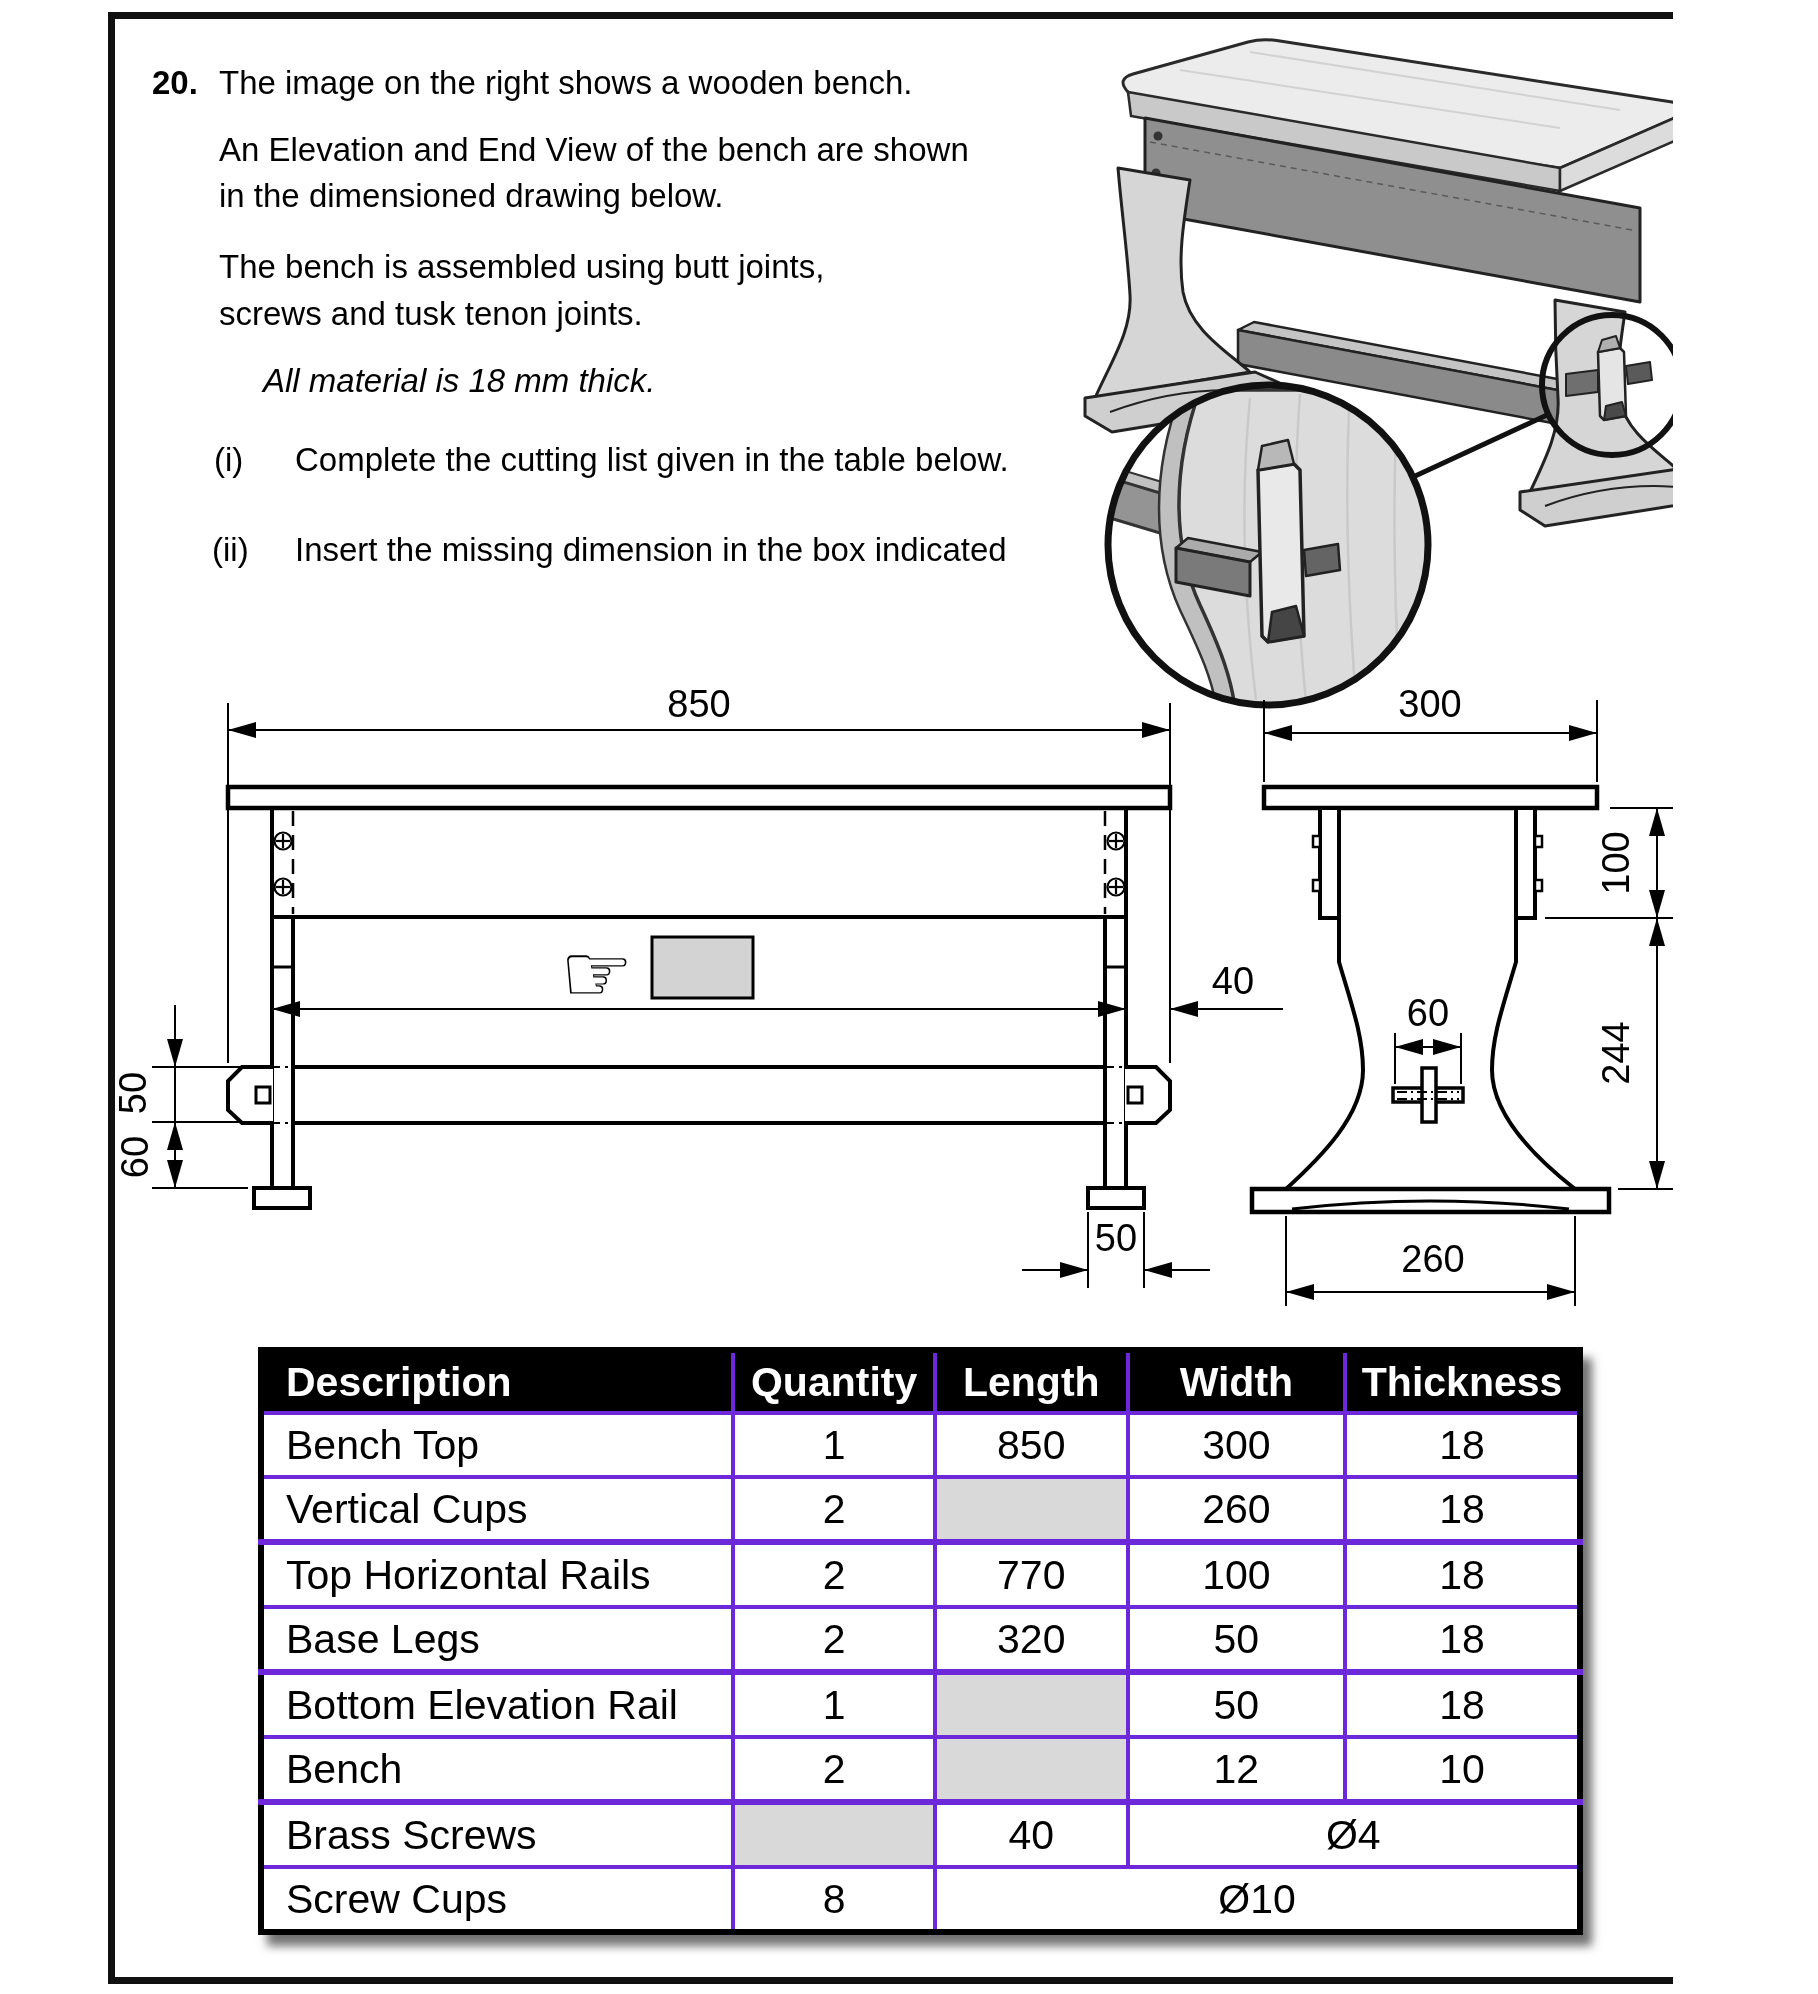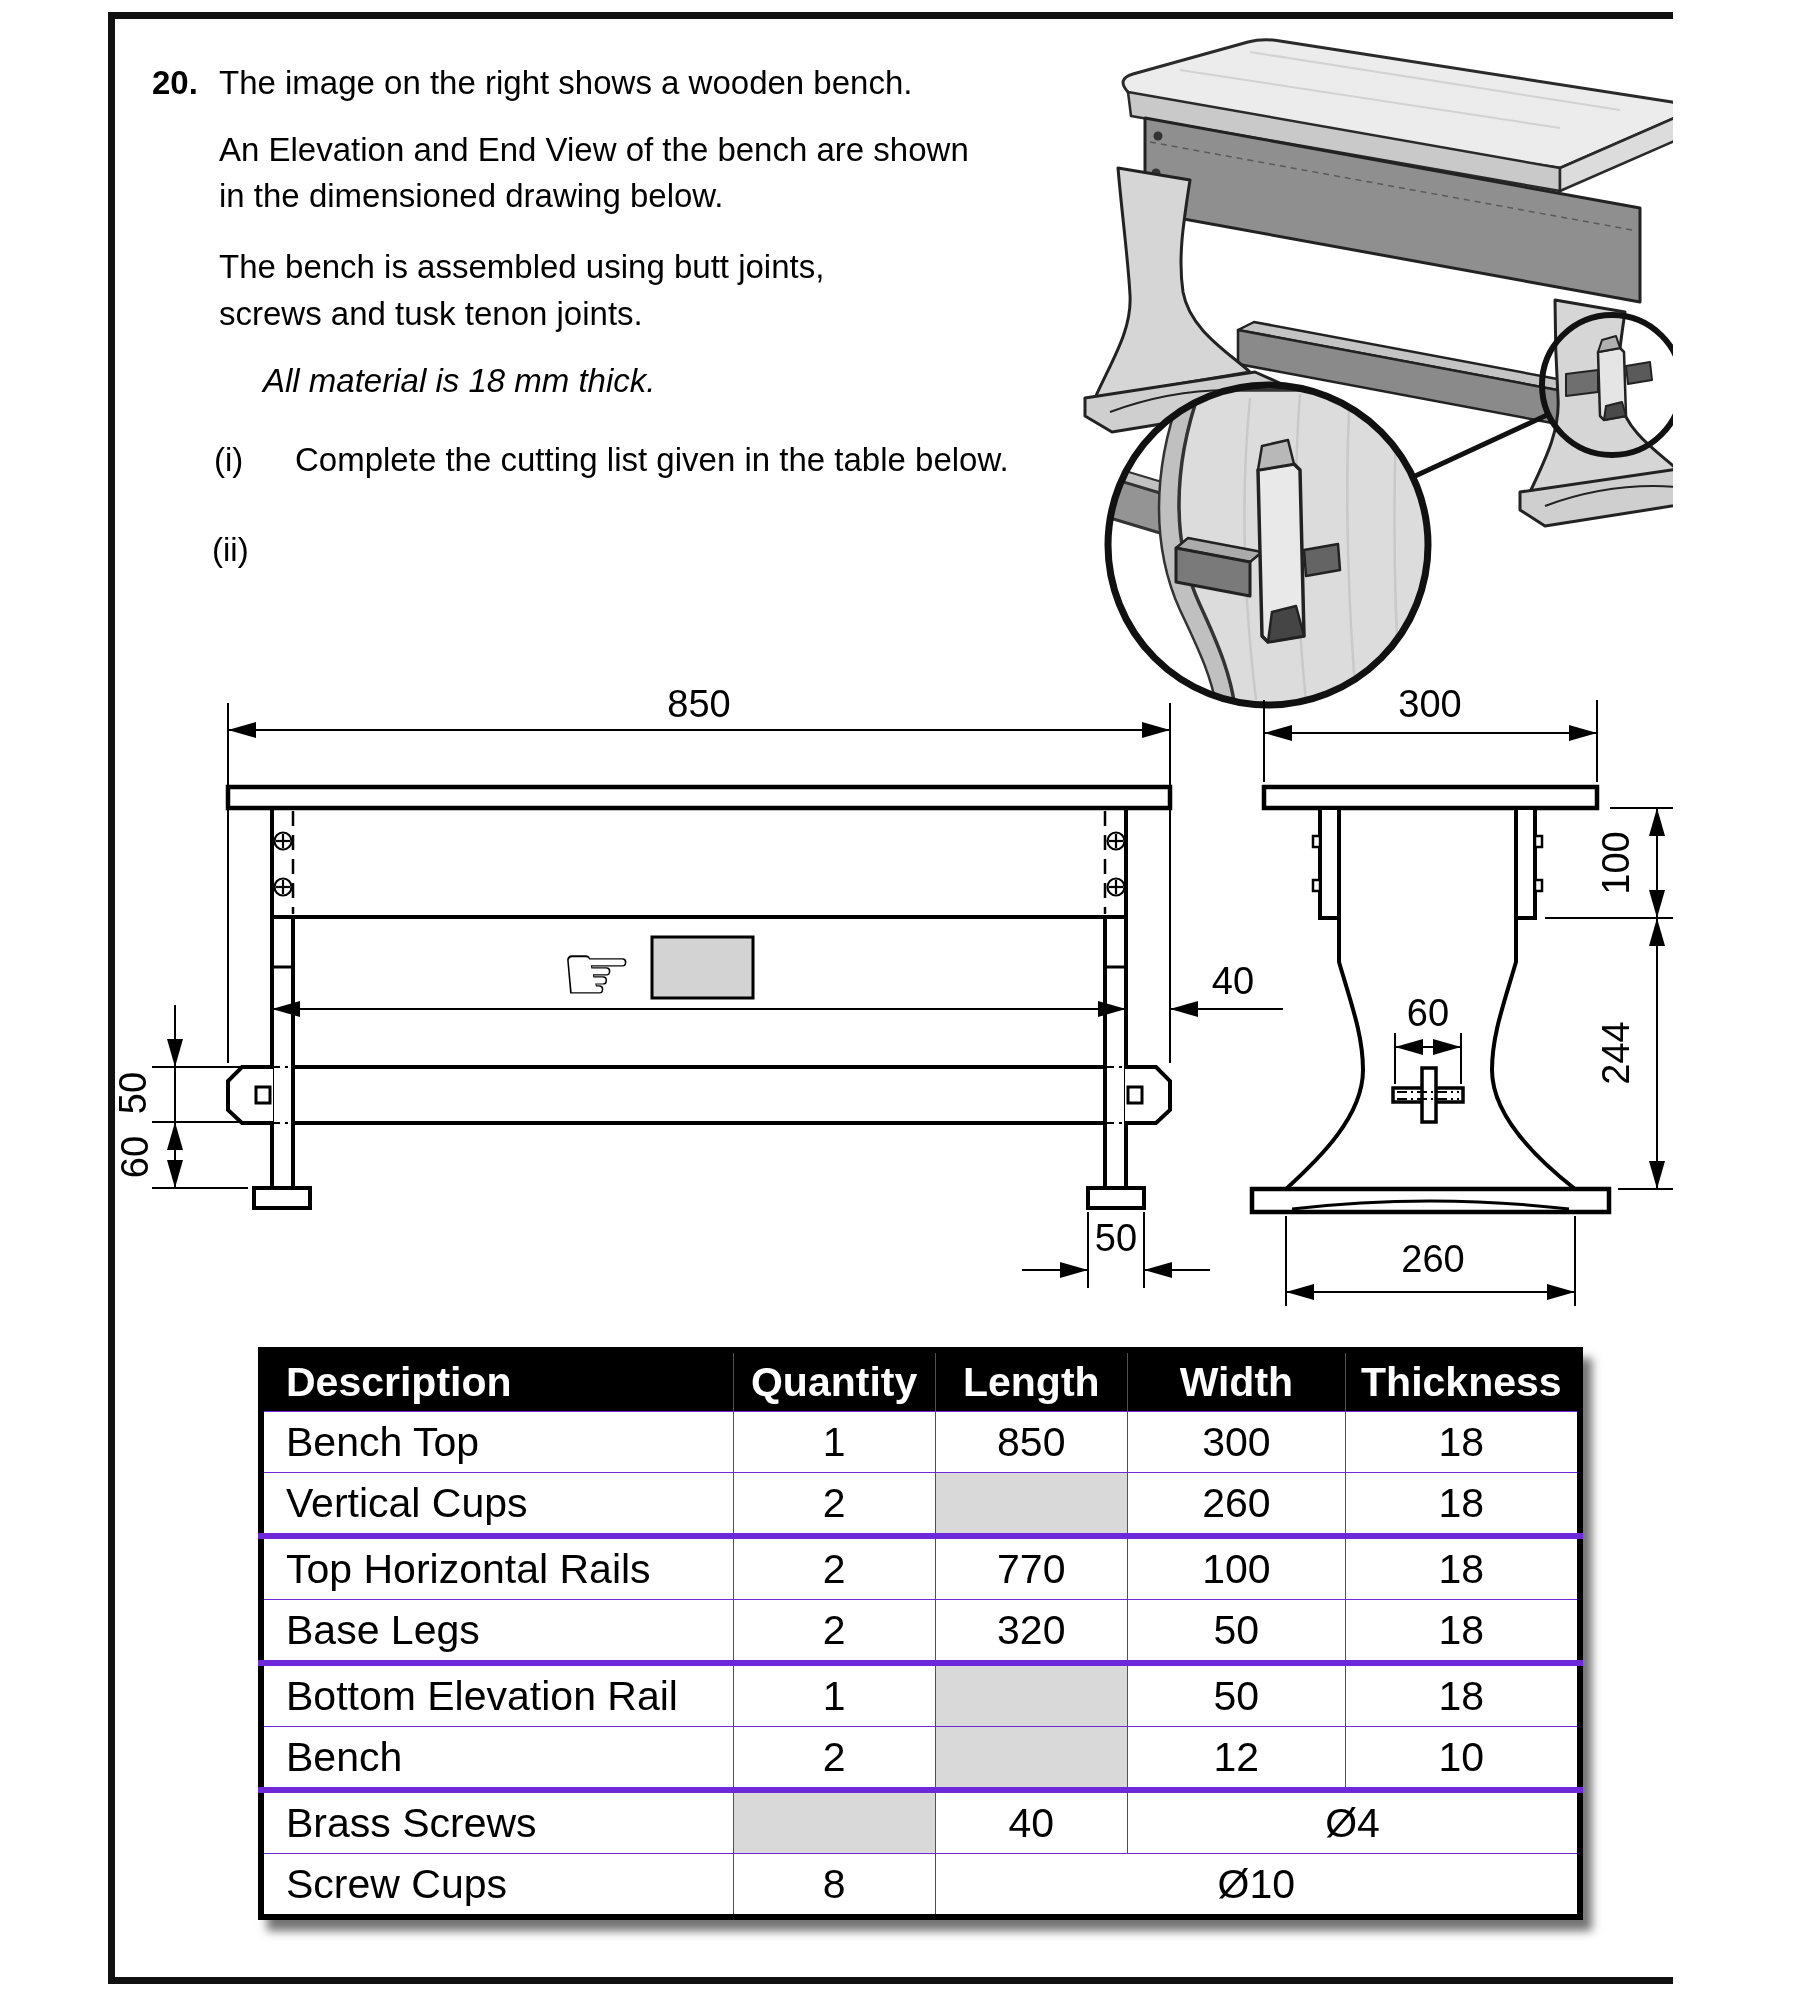--- a/index.html
+++ b/index.html
@@ -10,21 +10,21 @@
   .qline{position:absolute;font-size:33px;white-space:nowrap;}
   .qnum{font-weight:bold;}
   .italic{font-style:italic;}
   .b{font-weight:bold;}
   svg text{font-family:"Liberation Sans",sans-serif;}
   
   #cuttable{position:absolute;left:258px;top:1347px;width:1325px;
             border-collapse:collapse;background:#fff;
             box-shadow:9px 11px 9px rgba(0,0,0,0.55);
             font-size:41px;table-layout:fixed;}
-  #cuttable th,#cuttable td{border:1px solid #6d28d9;height:60px;padding:0;
+  #cuttable th,#cuttable td{border:4px solid #6d28d9;height:60px;padding:0;
             text-align:center;font-weight:normal;}
   #cuttable thead th{background:#000;color:#fff;font-weight:bold;height:58px;}
   #cuttable .desc{text-align:left;padding-left:22px;}
   #cuttable .blank{background:#d9d9d9;}
   #cuttable tr.thick td{border-top-width:6px;}
   #cuttable{border:6px solid #000;}
 </style>
 </head>
 <body>
 
@@ -34,20 +34,21 @@
   <div class="qline qnum" style="left:152px;top:64px;">20.</div>
   <div class="qline" style="left:219px;top:64px;">The image on the right shows a wooden bench.</div>
   <div class="qline" style="left:219px;top:131px;">An Elevation and End View of the bench are shown</div>
   <div class="qline" style="left:219px;top:177px;">in the dimensioned drawing below.</div>
   <div class="qline" style="left:219px;top:295px;">screws and tusk tenon joints.</div>
   <div class="qline" style="left:219px;top:248px;">The bench is assembled using butt joints,</div>
   <div class="qline italic" style="left:219px;top:362px;margin-left:44px;">All material is 18 mm thick.</div>
   <div class="qline" style="left:214px;top:441px;">(i)</div>
   <div class="qline" style="left:295px;top:441px;">Complete the cutting list given in the table below.</div>
   <div class="qline" style="left:212px;top:531px;">(ii)</div>
+  <div class="qline" style="left:295px;top:531px;">Insert the missing dimension in the box indicated</div>
 
   <svg style="position:absolute;left:1080px;top:25px;" width="640" height="710" viewBox="1080 25 640 710">
     <g stroke-linejoin="round">
 
       <polygon points="1238,330 1600,398 1616,390 1254,322" fill="#c4c4c4" stroke="#222" stroke-width="2.5"></polygon>
       <polygon points="1238,330 1600,398 1600,432 1238,364" fill="#8a8a8a" stroke="#222" stroke-width="2.5"></polygon>
 
       <path d="M1128,92 Q1116,79 1133,74 L1248,42 Q1263,38 1280,41 L1672,102 Q1687,106 1679,116 L1560,168 L1152,109 Q1131,105 1128,92 Z" fill="#ececec" stroke="#2a2a2a" stroke-width="3"></path>
       <path d="M1180,70 L1560,128 M1250,52 L1620,110" stroke="#d2d2d2" stroke-width="2" fill="none"></path>
       <polygon points="1128,92 1560,168 1560,191 1131,116" fill="#c9c9c9" stroke="#2a2a2a" stroke-width="2.5"></polygon>

